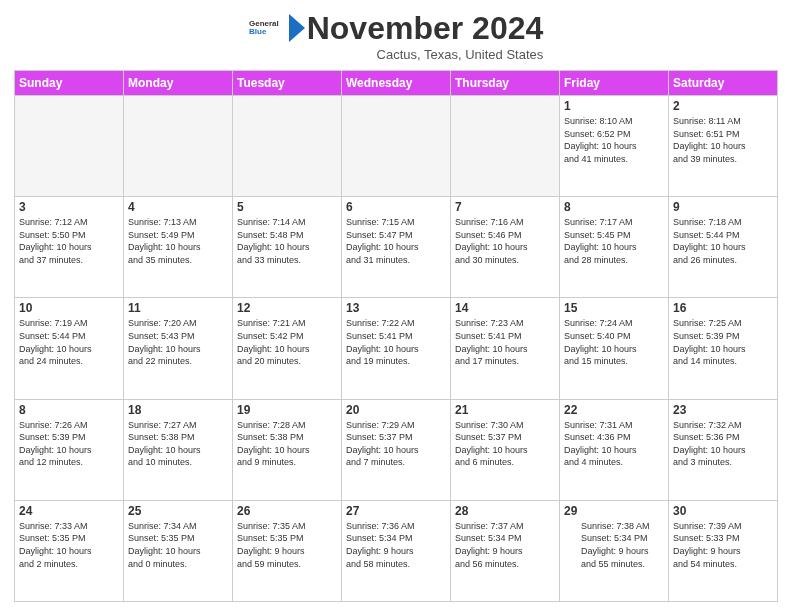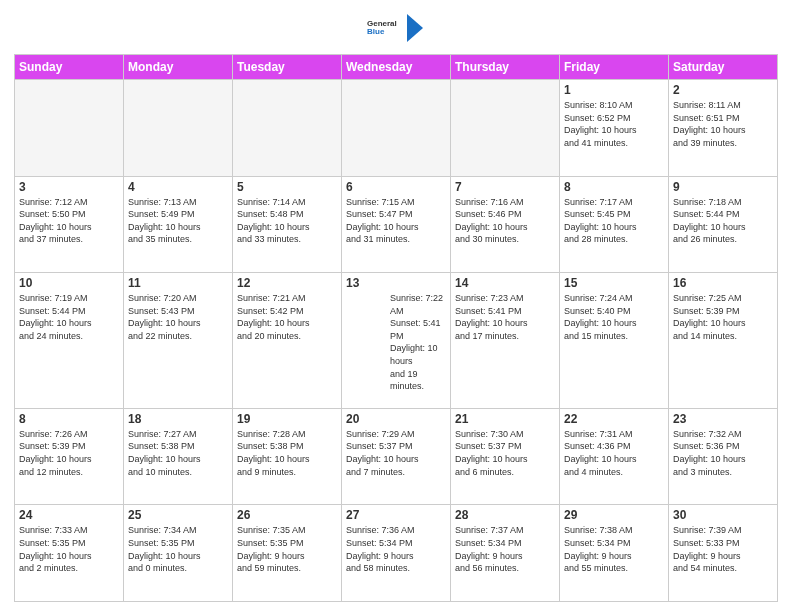--- a/index.html
+++ b/index.html
@@ -85,20 +85,24 @@
   <div class="header">
     <div class="logo">
     <svg width="36" height="36" viewBox="0 0 72 40">
       <text x="0" y="16" font-size="16" font-weight="bold" fill="#333" font-family="Arial">General</text>
       <text x="0" y="32" font-size="16" font-weight="bold" fill="#1a6fc4" font-family="Arial">Blue</text>
     </svg>
     <svg width="20" height="36" viewBox="0 0 20 36" style="margin-left:2px">
       <polygon points="2,4 18,18 2,32" fill="#1a6fc4"></polygon>
     </svg>
   </div>
+    <div class="title-block">
+      <div class="month-title">November 2024</div>
+      <div class="location">Cactus, Texas, United States</div>
+    </div>
   </div>
 
   <table class="calendar">
     <thead>
       <tr>
         <th>Sunday</th>
         <th>Monday</th>
         <th>Tuesday</th>
         <th>Wednesday</th>
         <th>Thursday</th>
@@ -196,21 +200,21 @@
           </td>
           <td>
             <span class="day-num">12</span>
             <div class="day-info" style="white-space: pre-line;">Sunrise: 7:21 AM
 Sunset: 5:42 PM
 Daylight: 10 hours
 and 20 minutes.</div>
           </td>
           <td>
             <span class="day-num">13</span>
-            <div class="day-info" style="white-space: pre-line; margin-left: 44px;">Sunrise: 7:22 AM
+            <div class="day-info" style="white-space: pre-line;">Sunrise: 7:22 AM
 Sunset: 5:41 PM
 Daylight: 10 hours
 and 19 minutes.</div>
           </td>
           <td>
             <span class="day-num">14</span>
             <div class="day-info" style="white-space: pre-line;">Sunrise: 7:23 AM
 Sunset: 5:41 PM
 Daylight: 10 hours
 and 17 minutes.</div>
@@ -312,21 +316,21 @@
           </td>
           <td>
             <span class="day-num">28</span>
             <div class="day-info" style="white-space: pre-line;">Sunrise: 7:37 AM
 Sunset: 5:34 PM
 Daylight: 9 hours
 and 56 minutes.</div>
           </td>
           <td>
             <span class="day-num">29</span>
-            <div class="day-info" style="white-space: pre-line;">Sunrise: 7:38 AM
+            <div class="day-info" style="white-space: pre-line; margin-left: 17px;">Sunrise: 7:38 AM
 Sunset: 5:34 PM
 Daylight: 9 hours
 and 55 minutes.</div>
           </td>
           <td>
             <span class="day-num">30</span>
             <div class="day-info" style="white-space: pre-line;">Sunrise: 7:39 AM
 Sunset: 5:33 PM
 Daylight: 9 hours
 and 54 minutes.</div>

